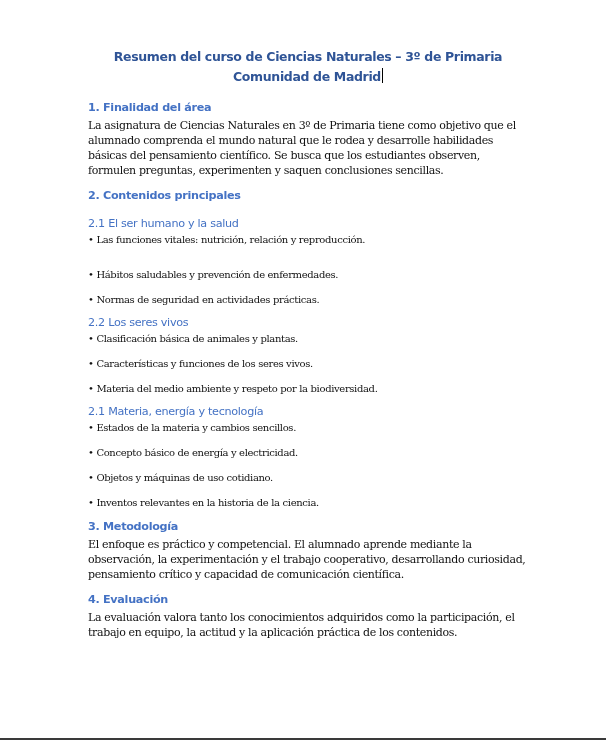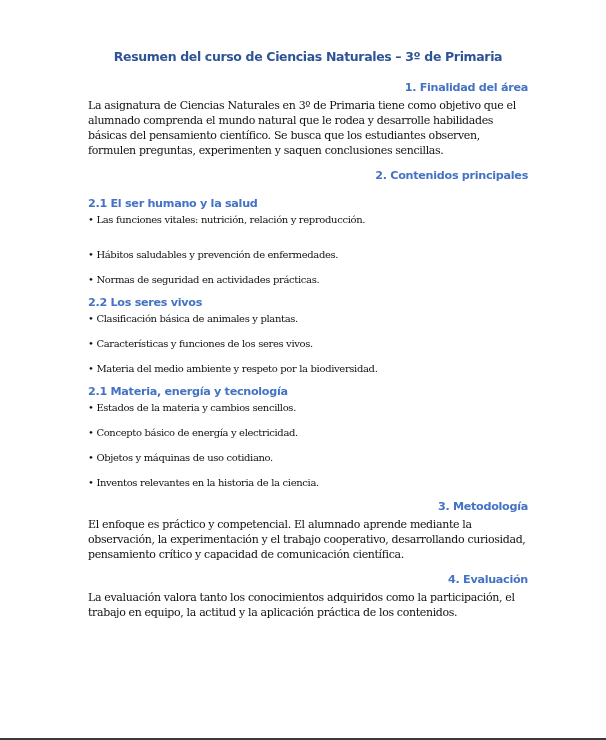--- a/index.html
+++ b/index.html
@@ -2,32 +2,33 @@
 <html><head>
   <meta charset="utf-8">
   <style>
     html, body { margin: 0; padding: 0; background: #ffffff; }
     body { width: 606px; height: 740px; position: relative; overflow: hidden; }
     .page { position: absolute; left: 0; top: 0; width: 606px; height: 738px; background: #ffffff; }
     .bottom-rule { position: absolute; left: 0; top: 738px; width: 606px; height: 2px; background: #3a3a3a; }
     .doc { position: absolute; left: 88px; top: 47px; width: 440px; }
     .title { text-align: center; color: #2f5496; font-family: "DejaVu Sans", sans-serif; font-weight: bold; font-size: 12.5px; line-height: 20px; letter-spacing: -0.35px; margin: 0; }
     .title .cursor { display: inline-block; width: 1px; height: 15px; background: #000; vertical-align: -2px; margin-left: 1px; }
-    .h1 { color: #4472c4; font-family: "DejaVu Sans", sans-serif; font-weight: bold; font-size: 11.2px; line-height: 16px; letter-spacing: -0.3px; margin: 0; text-align: right; }
-    .h2 { color: #4472c4; font-family: "DejaVu Sans", sans-serif; font-weight: bold; font-size: 11.2px; line-height: 16px; letter-spacing: -0.3px; margin: 0; }
+    .h1 { color: #4472c4; font-family: "DejaVu Sans", sans-serif; font-weight: bold; font-size: 11.2px; line-height: 16px; letter-spacing: -0.3px; margin: 0; }
+    .h2 { color: #4472c4; font-family: "DejaVu Sans", sans-serif; font-weight: normal; font-size: 11.2px; line-height: 16px; letter-spacing: -0.3px; margin: 0; }
     .p { color: #111111; font-family: "DejaVu Serif", serif; font-size: 11px; line-height: 15px; letter-spacing: -0.35px; margin: 0; }
     .bullet { color: #111111; font-family: "DejaVu Serif", serif; font-size: 10px; line-height: 15px; letter-spacing: -0.35px; margin: 0; white-space: nowrap; }
   </style>
 </head>
 <body>
 
 <div class="page">
   <div class="doc">
 
     <p class="title">Resumen del curso de Ciencias Naturales – 3º de Primaria</p>
+    <p class="title"><span>Comunidad de Madrid</span><span class="cursor"></span></p>
 
     <div style="height:13px"></div>
     <p class="h1">1. Finalidad del área</p>
     <div style="height:2px"></div>
     <p class="p">La asignatura de Ciencias Naturales en 3º de Primaria tiene como objetivo que el alumnado comprenda el mundo natural que le rodea y desarrolle habilidades básicas del pensamiento científico. Se busca que los estudiantes observen, formulen preguntas, experimenten y saquen conclusiones sencillas.</p>
 
     <div style="height:10px"></div>
     <p class="h1">2. Contenidos principales</p>
 
     <div style="height:12px"></div>

